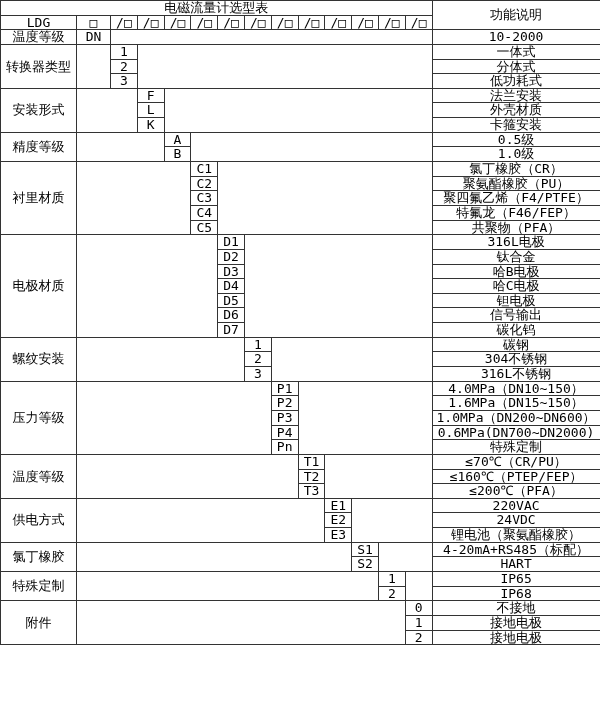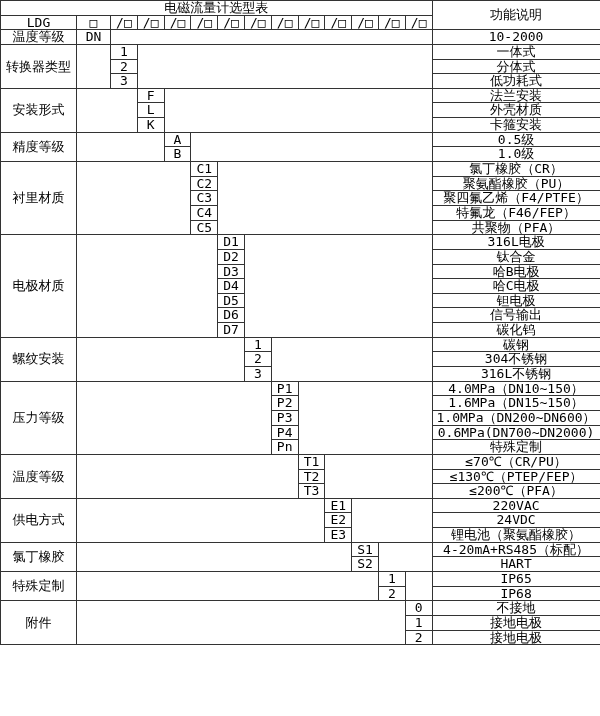--- a/index.html
+++ b/index.html
@@ -213,21 +213,21 @@
       </tr>
       <tr>
         <td rowspan="3" class="cat">温度等级</td>
         <td colspan="8" rowspan="3"></td>
         <td>T1</td>
         <td colspan="4" rowspan="3"></td>
         <td>≤70℃（CR/PU）</td>
       </tr>
       <tr>
         <td>T2</td>
-        <td>≤130℃（PTEP/FEP）</td>
+        <td>≤160℃（PTEP/FEP）</td>
       </tr>
       <tr>
         <td>T3</td>
         <td>≤200℃（PFA）</td>
       </tr>
       <tr>
         <td rowspan="3" class="cat">供电方式</td>
         <td colspan="9" rowspan="3"></td>
         <td>E1</td>
         <td colspan="3" rowspan="3"></td>

